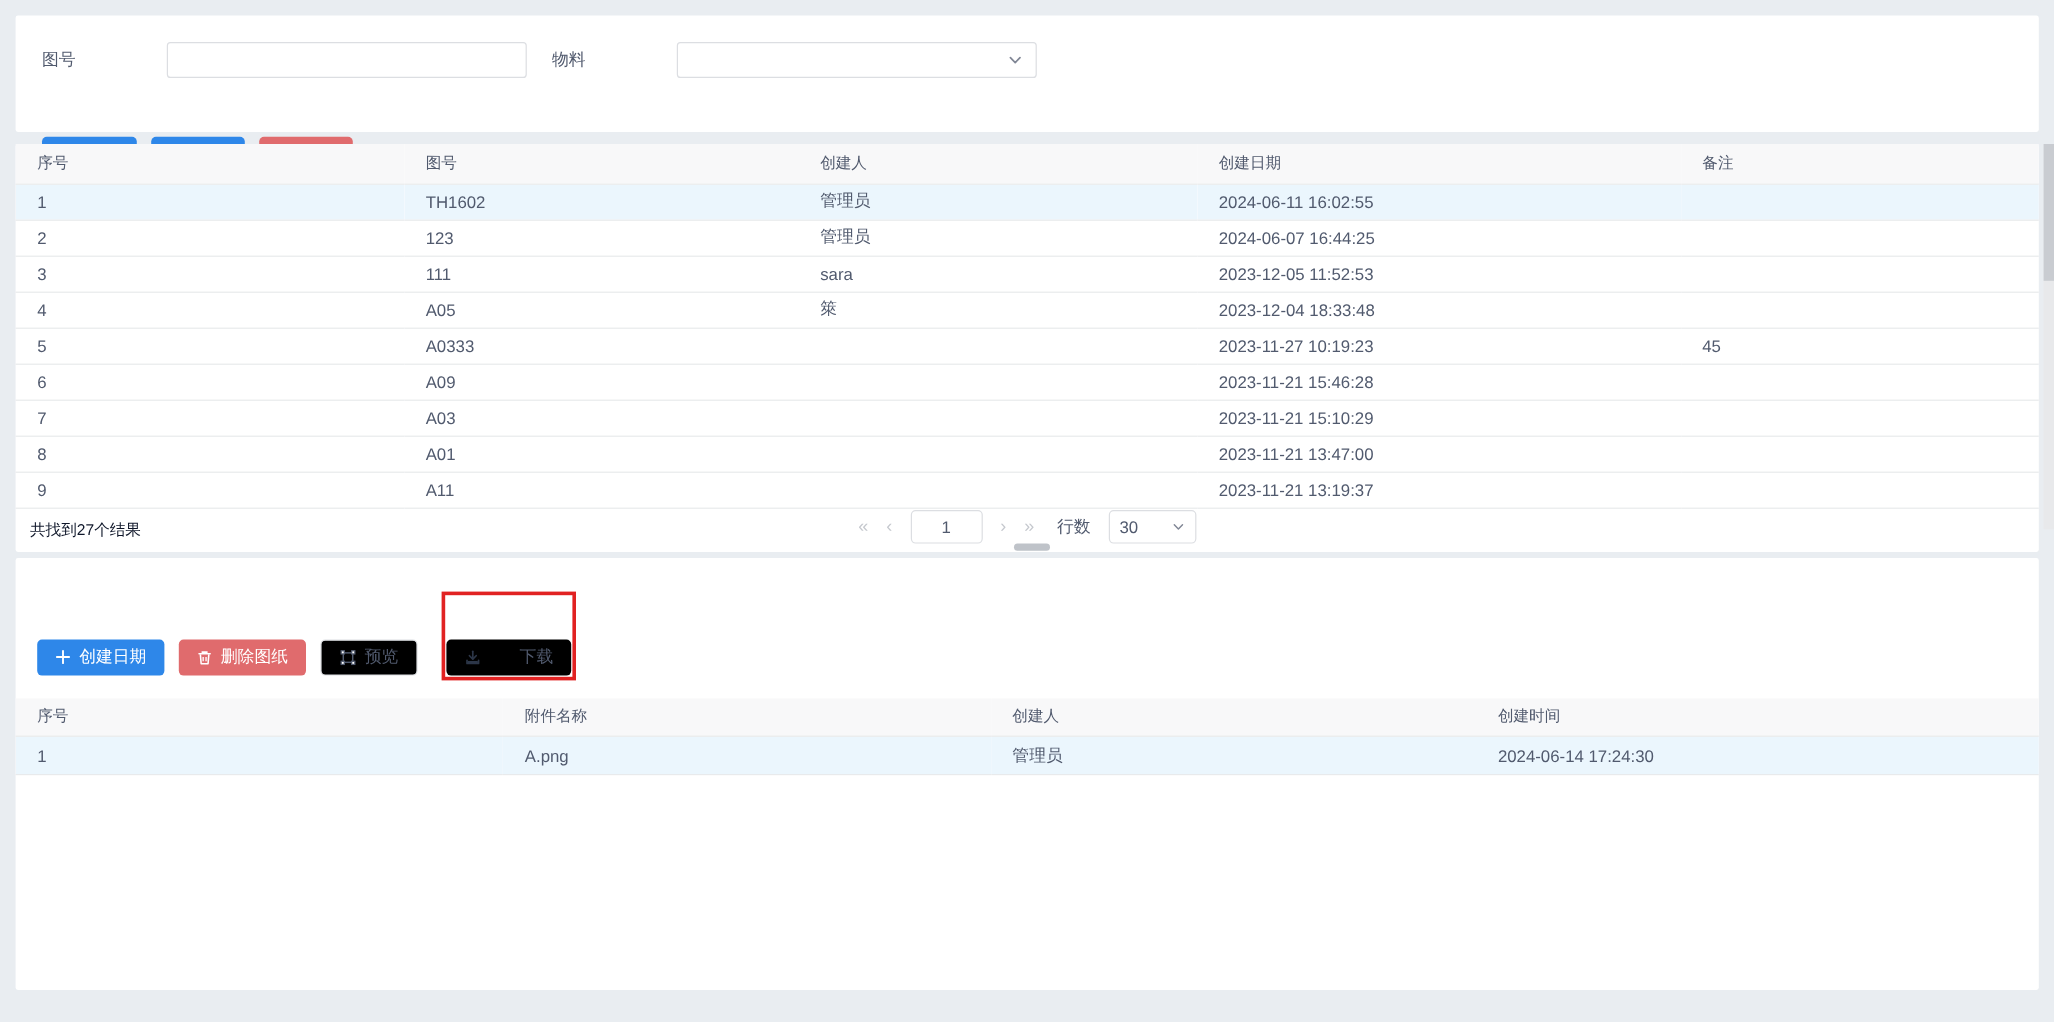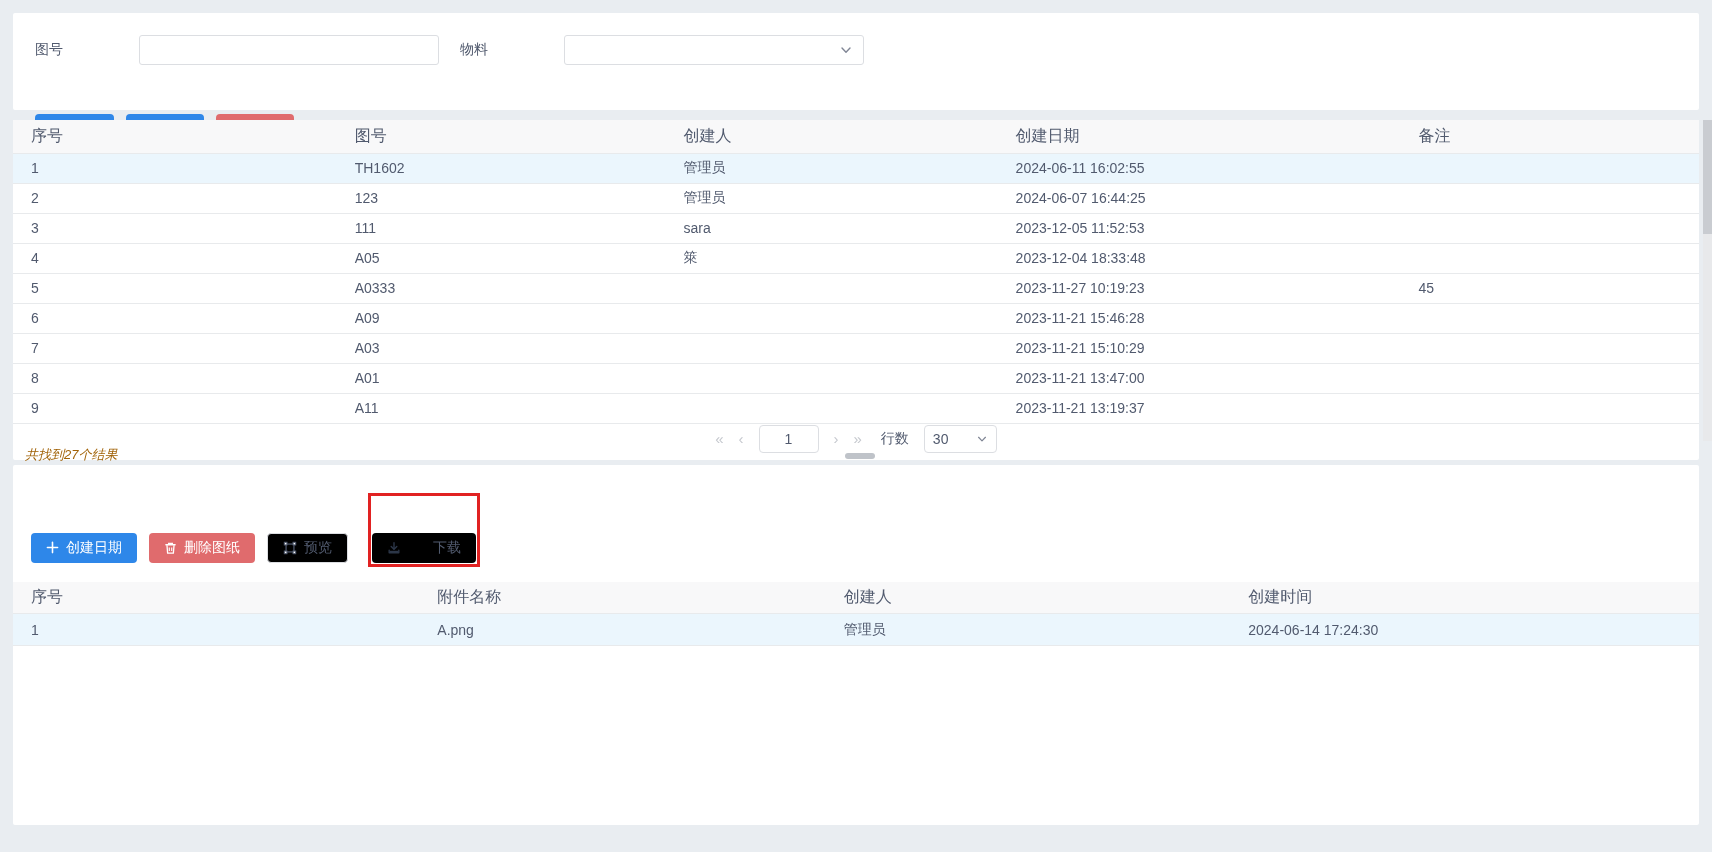--- a/index.html
+++ b/index.html
@@ -35,33 +35,33 @@
   }
   .btn-primary { background:#2e87e9; color:#fff; }
   .btn-danger  { background:#e06b6d; color:#fff; }
   .btn-plain   { background:#000000; color:#515a6e; border:1px solid #dcdee2; }
   .btn .ic { display:flex; }
 
   
   table { width:100%; border-collapse:collapse; table-layout:fixed; }
   th {
     height:33px; background:#f8f8f9; font-weight:normal; text-align:left;
-    padding:0 0 0 18px; color:#515a6e; border-bottom:1px solid #e8eaec; font-size:16px;
+    padding:0 0 0 18px; color:#515a6e; border-bottom:1px solid #e8eaec; font-size:13px;
   }
   td {
     height:30px; padding:0 0 0 18px; border-bottom:1px solid #e8eaec;
     color:#515a6e; font-size:14px; white-space:nowrap; overflow:hidden;
   }
   tr.selected td { background:#ebf6fd; }
 
   
   .panel-table { margin-top:10px; position:relative; padding-bottom:6px; }
   .pager-bar { position:relative; height:30px; margin-top:0; display:flex;
     align-items:center; justify-content:center; }
-  .total-text { position:absolute; left:12px; top:22px; color:#a16207; font-size:13px;font-style:italic; }
+  .total-text { position:absolute; left:12px; top:9px; color:#0f172a; font-size:13px; }
   .pager { display:flex; align-items:center; gap:15px; }
   .pg-arrow { color:#c5c8ce; font-size:15px; cursor:pointer; user-select:none; }
   .pg-current {
     width:60px; height:28px; border:1px solid #dcdee2; border-radius:4px;
     display:flex; align-items:center; justify-content:center; color:#515a6e;
     background:#fff; cursor:pointer;
   }
   .rows-label { color:#515a6e; margin-left:4px; }
   .page-size {
     width:73px; height:28px; border:1px solid #dcdee2; border-radius:4px;

